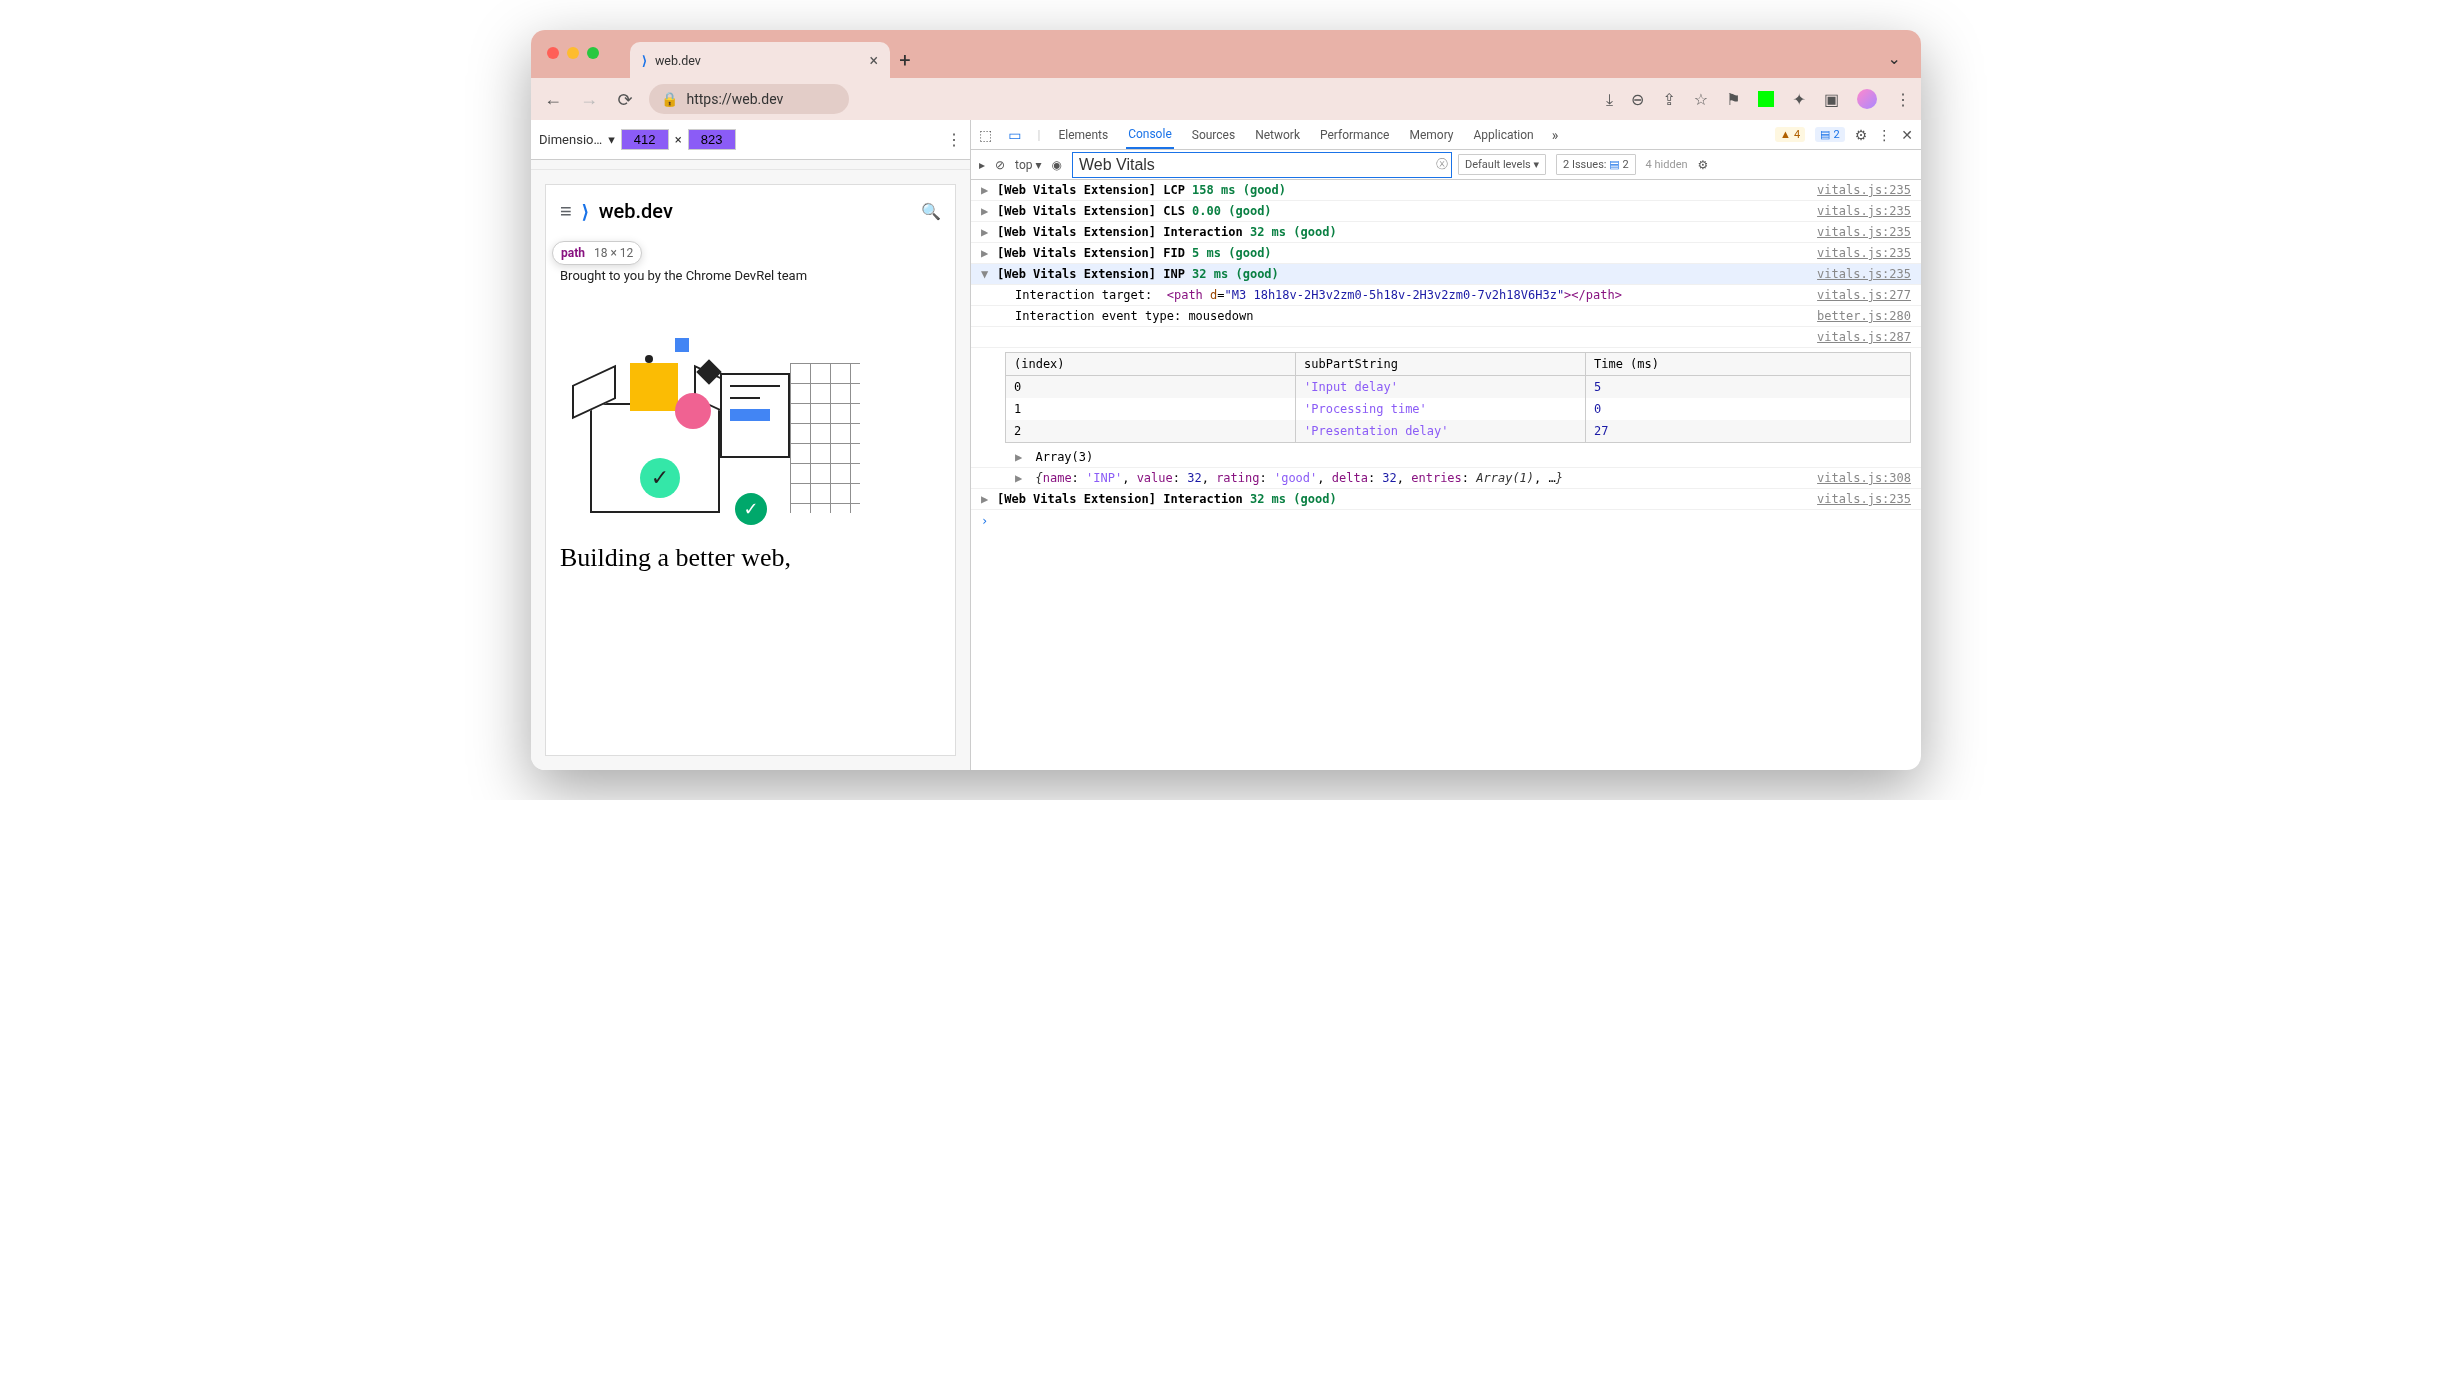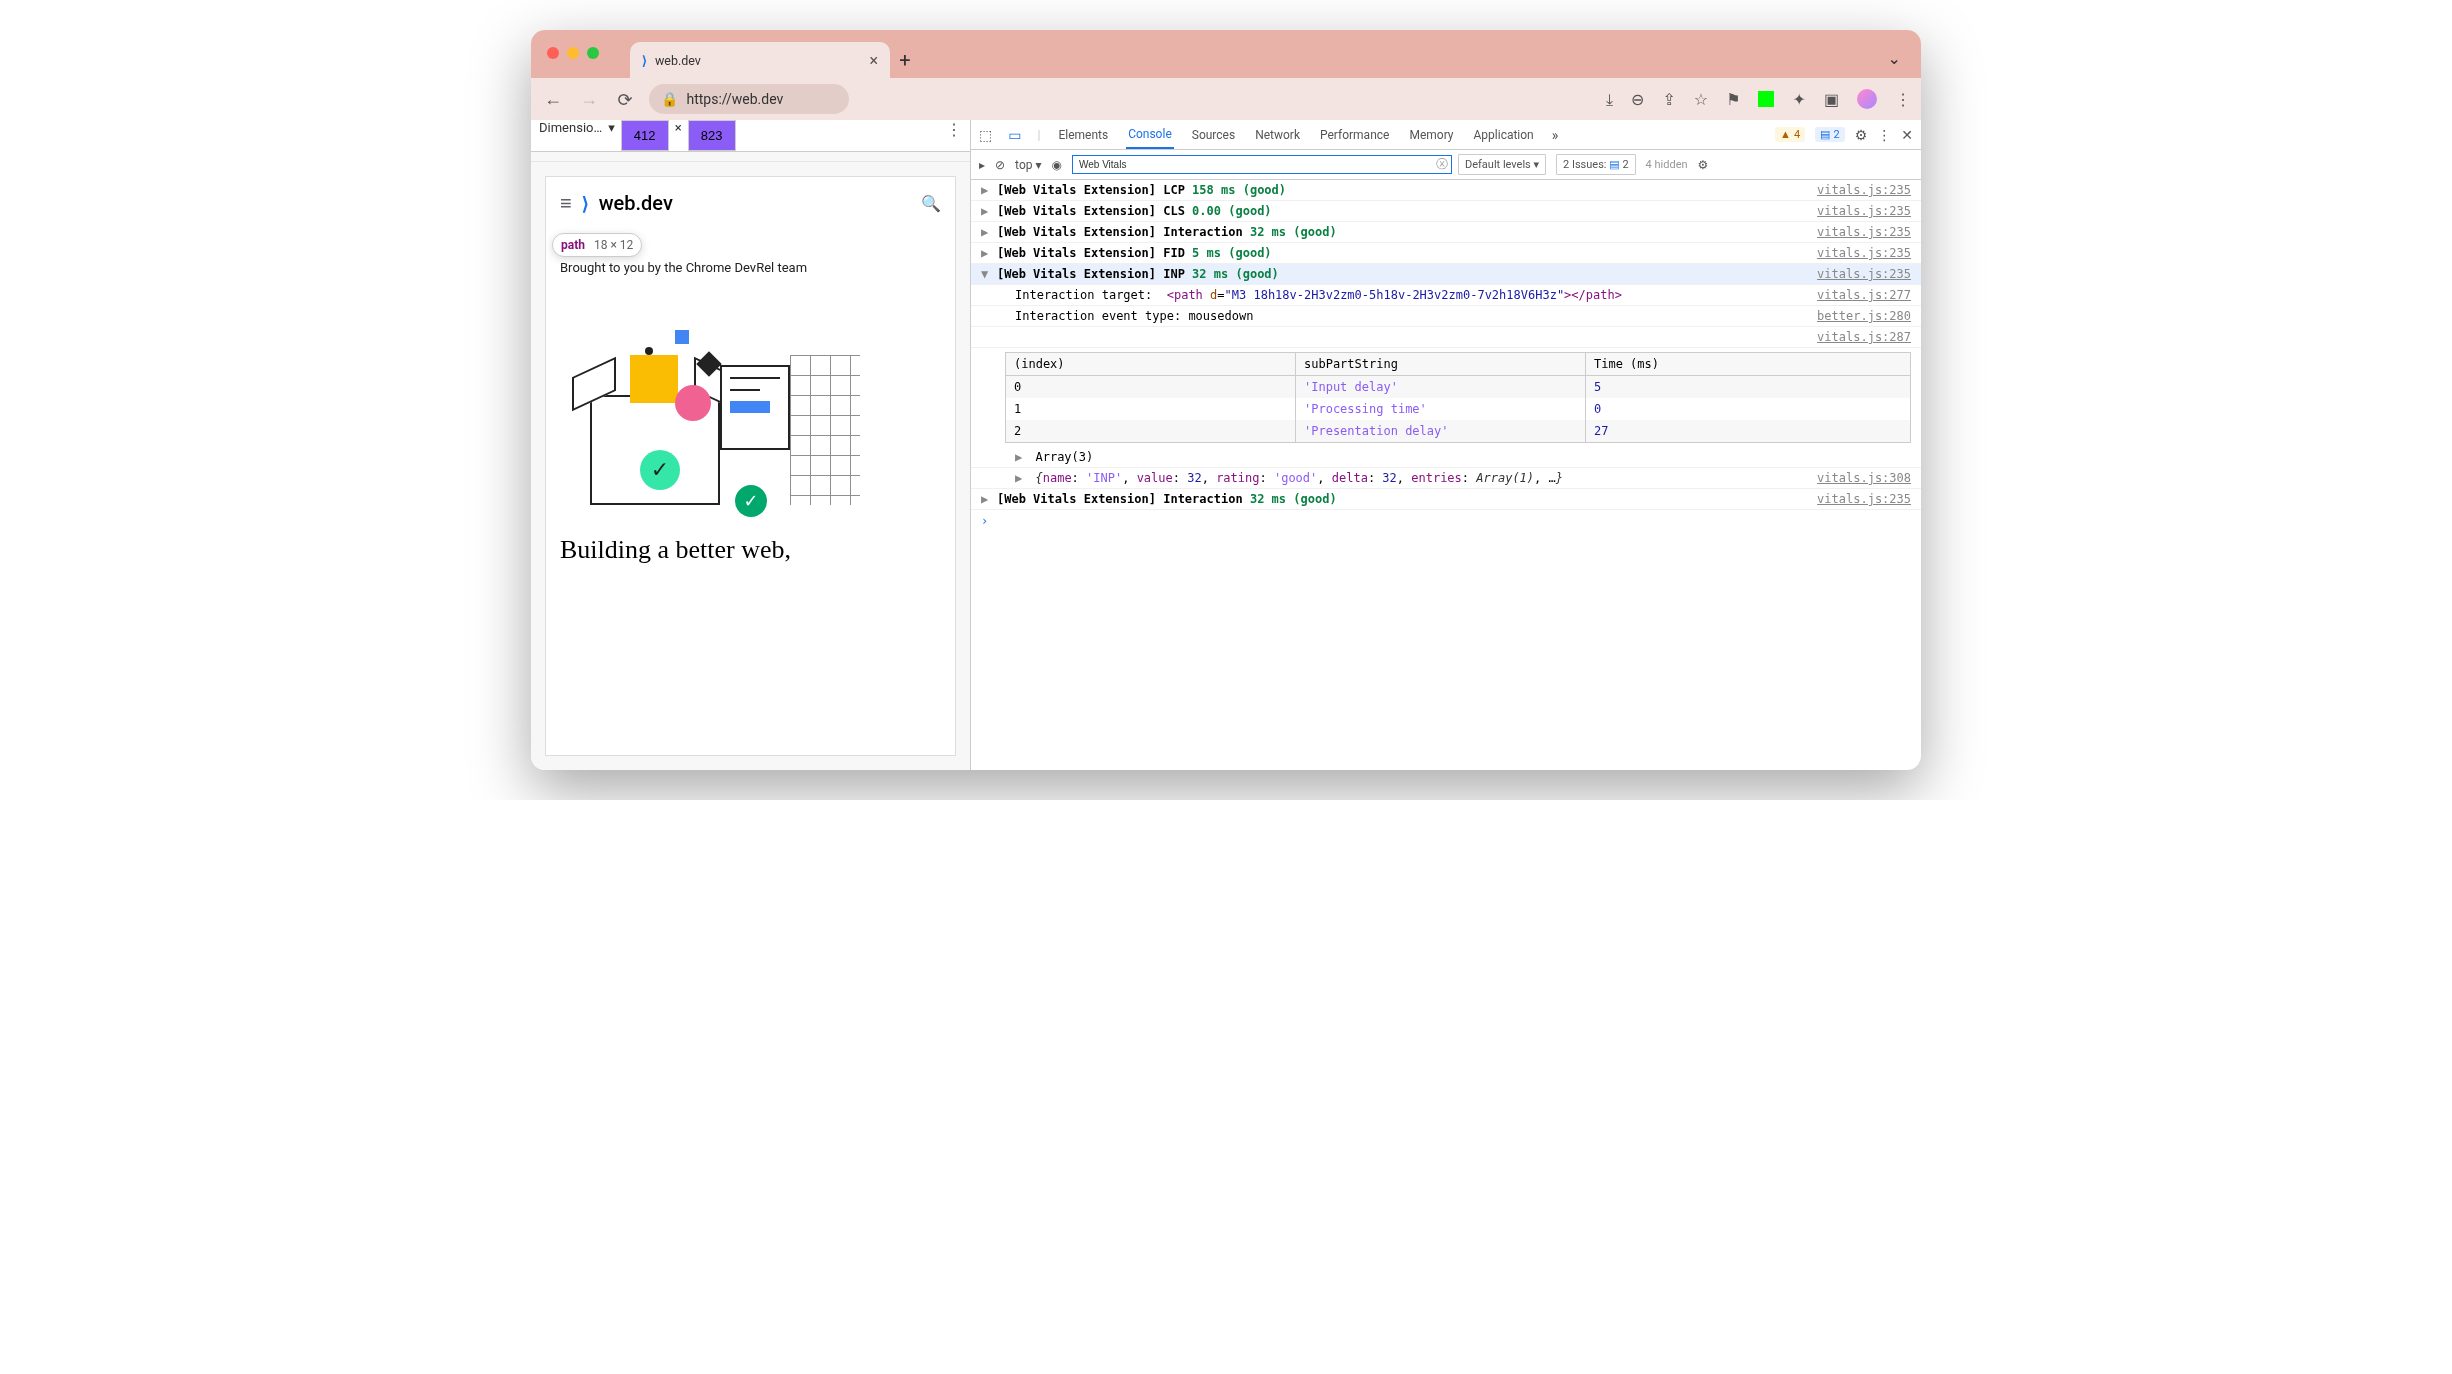--- a/index.html
+++ b/index.html
@@ -24,21 +24,21 @@
 .toolbar-right { margin-left: auto; display: flex; gap: 18px; align-items: center; }
 .ticon { color: #555; font-size: 16px; cursor: pointer; }
 .ext-green { width: 16px; height: 16px; background: #0f0; }
 .avatar { width: 20px; height: 20px; border-radius: 50%; background: linear-gradient(135deg,#f8c,#a8f); }
 
 
 .main { flex: 1; display: flex; overflow: hidden; }
 
 
 .left { width: 440px; display: flex; flex-direction: column; border-right: 1px solid #ccc; }
-.dev-toolbar { height: 32px; border-bottom: 1px solid #ccc; display: flex; padding: 0 8px; gap: 6px; font-size: 13px; color: #333; }
+.dev-toolbar { height: 40px; border-bottom: 1px solid #ccc; display: flex; align-items: center; padding: 0 8px; gap: 6px; font-size: 13px; color: #333; }
 .dev-toolbar select, .dim-input { border: 1px solid #ccc; background: #8b5cf6; font-size: 13px; padding: 2px 4px; }
 .dim-input { width: 48px; text-align: center; }
 .dev-toolbar .dots { margin-left: auto; font-size: 16px; color: #555; cursor: pointer; }
 .ruler { height: 10px; background: #f7f7f7; border-bottom: 1px solid #e6e6e6; }
 .device-view { flex: 1; background: #f7f7f7; padding: 14px; overflow: hidden; }
 .page { background: #fff; border: 1px solid #ddd; width: 100%; height: 100%; padding: 14px; overflow: hidden; position: relative; }
 .page-head { display: flex; align-items: center; gap: 10px; }
 .burger { color: #5f6368; font-size: 20px; }
 .wdlogo { color: #1a73e8; font-weight: bold; font-size: 18px; }
 .wdtitle { font-size: 20px; font-weight: 500; }
@@ -58,21 +58,21 @@
 .dt-tabs .ic { color: #555; font-size: 14px; cursor: pointer; }
 .dt-tabs .ic.active { color: #1a73e8; }
 .dt-tab { cursor: pointer; padding: 6px 2px; }
 .dt-tab.active { color: #1a73e8; border-bottom: 2px solid #1a73e8; }
 .dt-right { margin-left: auto; display: flex; align-items: center; gap: 10px; }
 .badge { display: inline-flex; align-items: center; gap: 3px; padding: 1px 5px; border-radius: 3px; font-size: 11px; }
 .badge.warn { background: #fef7e0; color: #b06000; }
 .badge.info { background: #e8f0fe; color: #1a73e8; }
 
 .console-toolbar { height: 30px; border-bottom: 1px solid #ccc; display: flex; align-items: center; padding: 0 8px; gap: 10px; color: #555; }
-.console-toolbar select, .filter-input { border: 1px solid #1a73e8; background: #fff; font-size: 10px; padding: 3px 6px; }
+.console-toolbar select, .filter-input { border: 1px solid #1a73e8; background: #fff; font-size: 16px; padding: 3px 6px; }
 .filter-input { flex: 1; max-width: 380px; color: #333; }
 .console-toolbar .lvl { border: 1px solid #ccc; padding: 3px 6px; border-radius: 1px; font-size: 11px; }
 .hidden-txt { color: #999; font-size: 11px; }
 
 .console-body { flex: 1; overflow: auto; font-family: Menlo, Consolas, monospace; font-size: 12px; }
 .row { display: flex; padding: 3px 10px; border-bottom: 1px solid #f0f0f0; }
 .row.sel { background: #e8f0fe; }
 .row .arrow { color: #888; margin-right: 6px; cursor: pointer; width: 10px; }
 .row .msg { flex: 1; }
 .row .src { color: #888; text-decoration: underline; cursor: pointer; }

